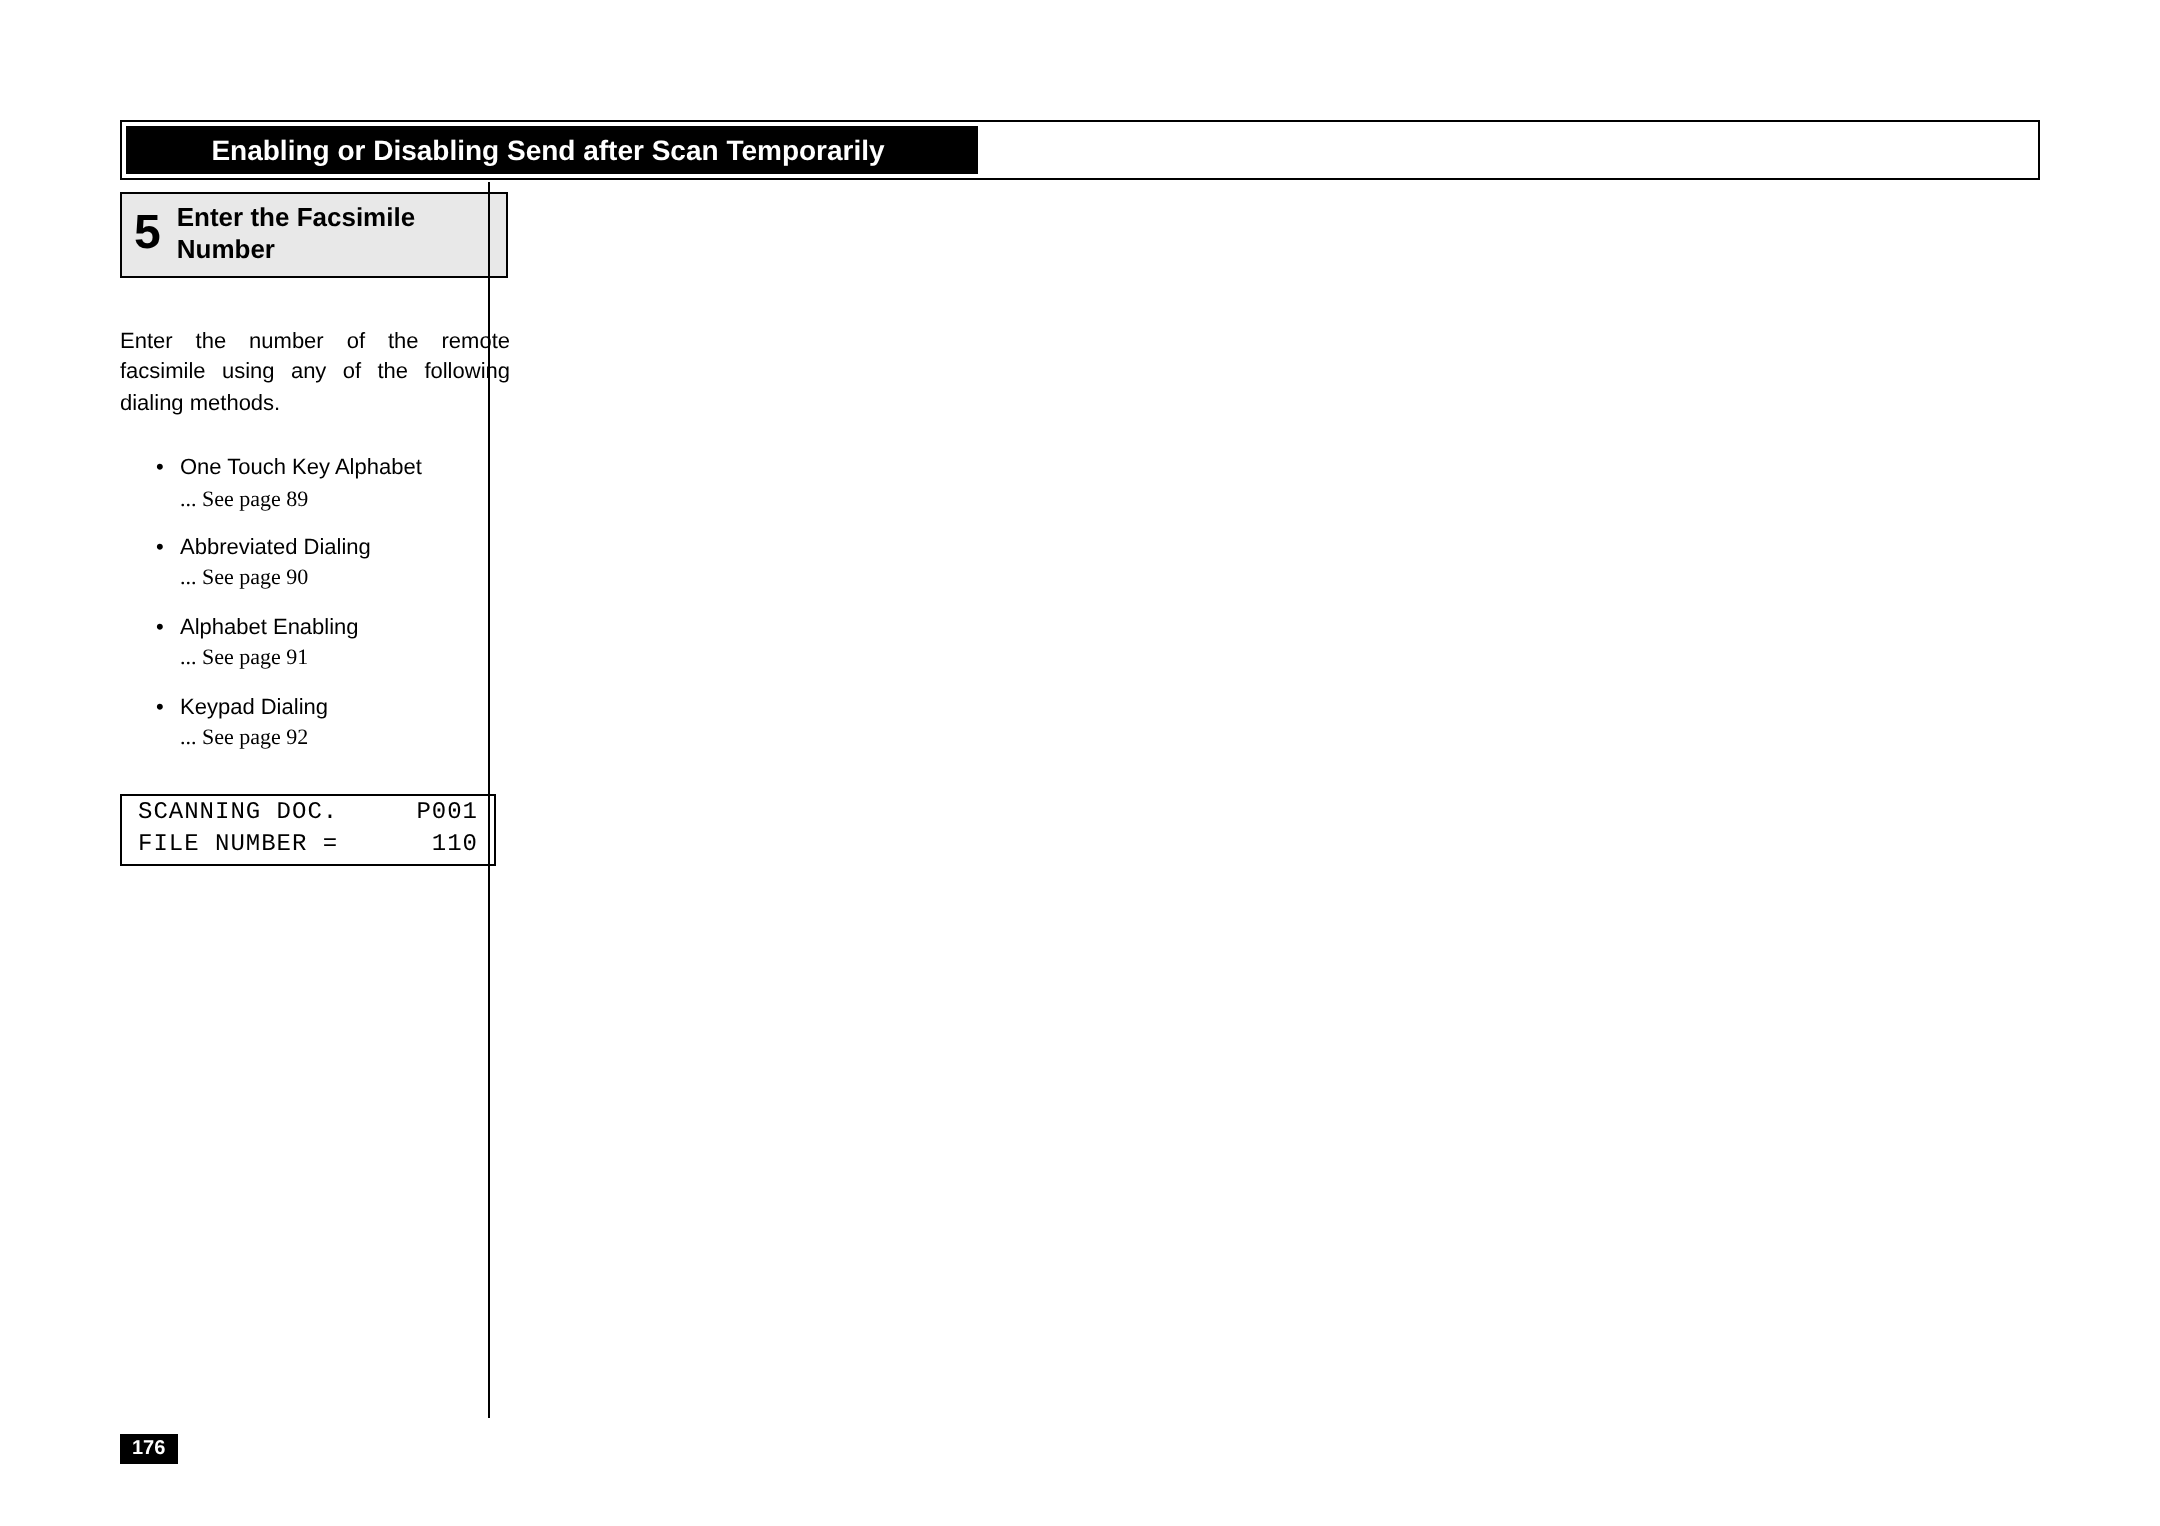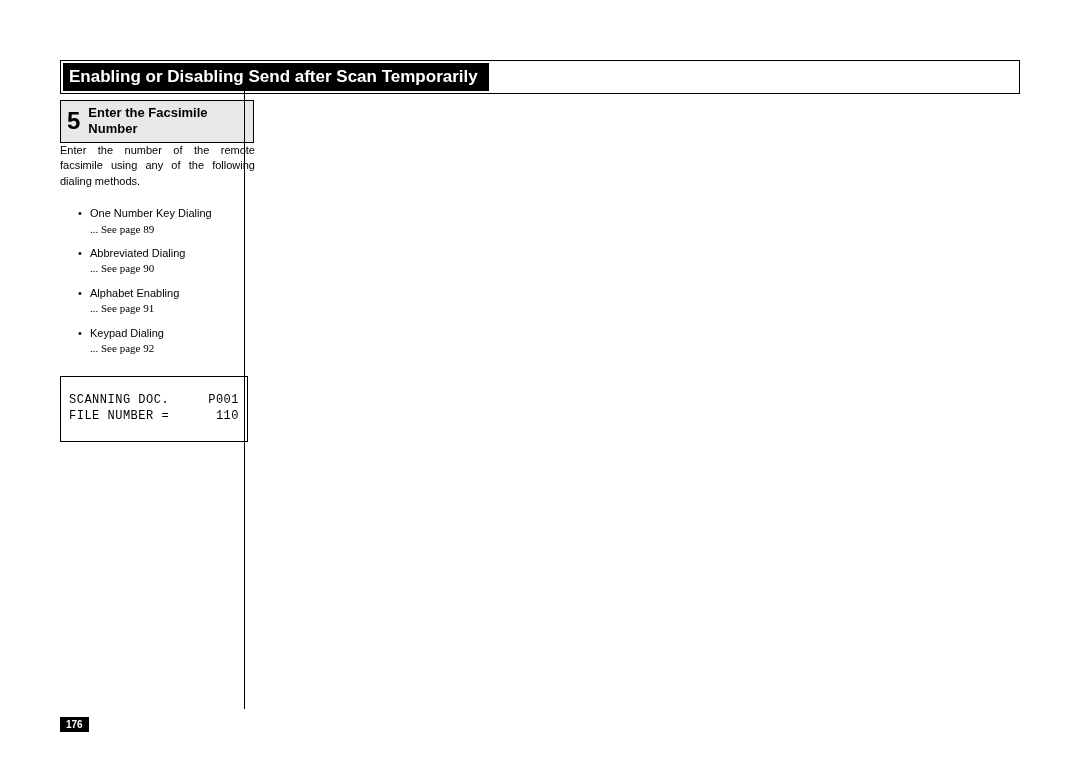--- a/index.html
+++ b/index.html
@@ -20,25 +20,26 @@
   .title-bar {
     border: 1.5px solid #000;
     background: #fff;
     padding: 0;
     margin-bottom: 2px;
   }
   .title-inner {
     display: inline-block;
     background: #000;
     color: #fff;
-    font-size: 17px;
+    font-size: 14px;
     font-weight: bold;
     padding: 4px 10px 4px 6px;
     margin: 2px;
     min-width: 410px;
+    text-align: center;
   }
   .step-box {
     border: 1px solid #000;
     background: #e8e8e8;
     display: flex;
     align-items: center;
     width: 180px;
     margin-top: 6px;
     padding: 4px 6px;
   }
@@ -48,20 +49,21 @@
     margin-right: 8px;
     line-height: 1;
   }
   .step-title {
     font-size: 13px;
     font-weight: bold;
     line-height: 1.25;
   }
   .content-col {
     width: 195px;
+    margin-top: 25px;
   }
   .lead-text {
     font-size: 11px;
     line-height: 1.45;
     text-align: justify;
     margin-bottom: 16px;
   }
   .bullet-list {
     list-style: none;
     padding-left: 18px;
@@ -80,21 +82,21 @@
     left: 0;
     top: 0;
   }
   .see-page {
     display: block;
     font-family: Liberation Serif, serif;
   }
   .lcd-box {
     border: 1px solid #000;
     width: 170px;
-    padding: 16px 8px;
+    padding: 1px 8px;
     font-family: "Courier New", monospace;
     font-size: 12px;
     letter-spacing: 0.5px;
     line-height: 1.3;
   }
   .lcd-line {
     display: flex;
     justify-content: space-between;
     white-space: pre;
   }
@@ -133,21 +135,21 @@
       <span>Enter the Facsimile</span><br>
       <span>Number</span>
     </div>
   </div>
 
   <div class="content-col">
     <div class="lead-text">Enter the number of the remote facsimile using any of the following dialing methods.</div>
 
     <ul class="bullet-list">
       <li>
-        <span>One Number Key Dialing</span>
+        <span>One Touch Key Alphabet</span>
         <span class="see-page">... See page 89</span>
       </li>
       <li>
         <span>Abbreviated Dialing</span>
         <span class="see-page">... See page 90</span>
       </li>
       <li>
         <span>Alphabet Enabling</span>
         <span class="see-page">... See page 91</span>
       </li>

